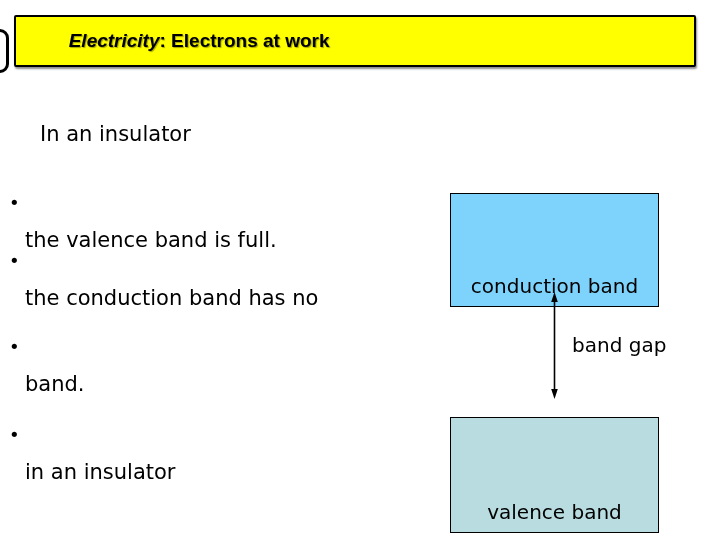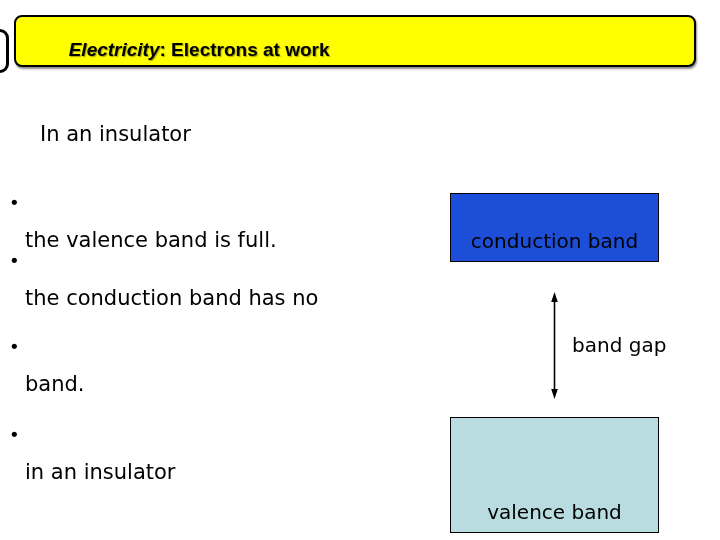--- a/index.html
+++ b/index.html
@@ -28,24 +28,24 @@
   
   .title-box {
     position: absolute;
     left: 14px;
     top: 15px;
     width: 682px;
     height: 52px;
     box-sizing: border-box;
     background: #ffff00;
     border: 2px solid #000000;
-    border-radius: 8px;
+    border-radius: 2px;
     box-shadow: 1px 2px 2px rgba(0,0,0,0.45);
     display: flex;
-    align-items: flex-start;
+    align-items: center;
     padding-left: 21px;
   }
   .title-text {
     font-family: "Liberation Sans", sans-serif;
     font-size: 19px;
     font-weight: 700;
     text-shadow: 1px 1px 1px rgba(0,0,0,0.35);
     white-space: pre;
   }
   .title-emphasis { font-style: italic; }
@@ -78,21 +78,21 @@
   .b4 { top: 420px; }
 
   
   .band-box {
     position: absolute;
     left: 450px;
     width: 209px;
     box-sizing: border-box;
     border: 1.5px solid #000000;
   }
-  .conduction-box { top: 193px; height: 69px; background: #1d4ed8; }
+  .conduction-box { top: 193px; height: 114px; background: #7dd3fc; }
   .valence-box   { top: 417px; height: 116px; background: #b8dce0; }
   .band-label {
     position: absolute;
     left: 0; right: 0;
     bottom: 8px;
     text-align: center;
     font-size: 20px;
     white-space: nowrap;
   }
   .band-gap-arrow {

